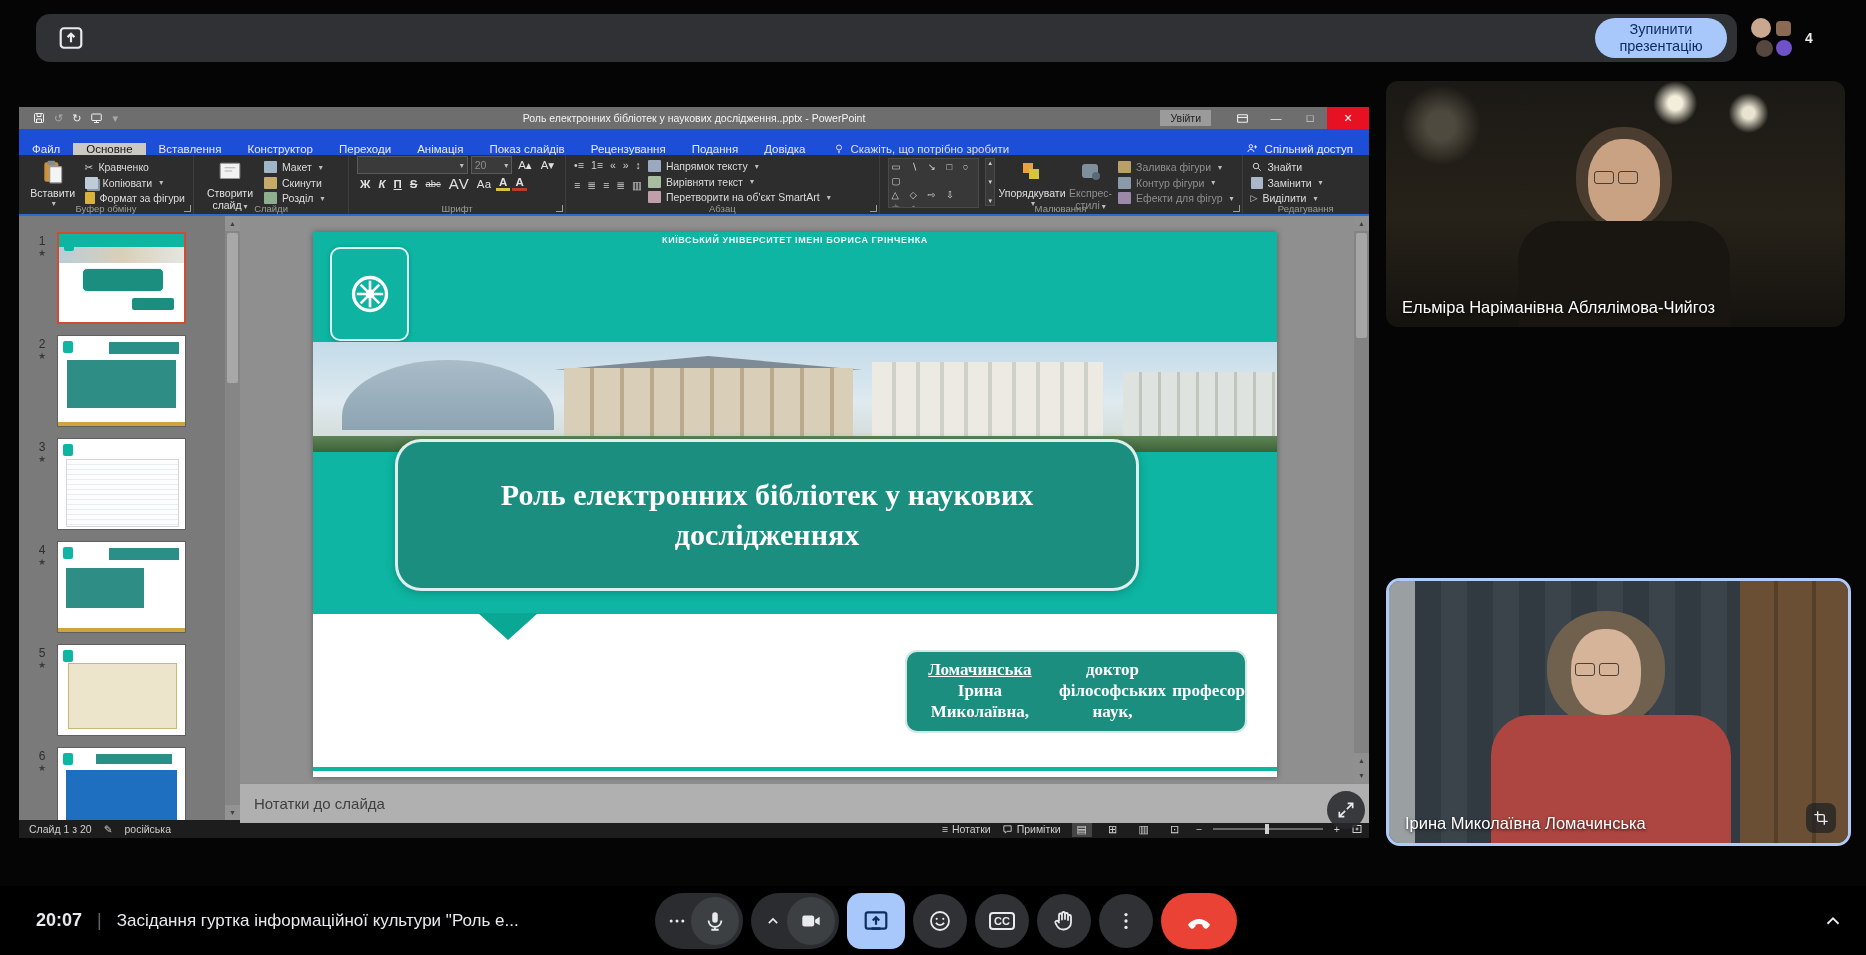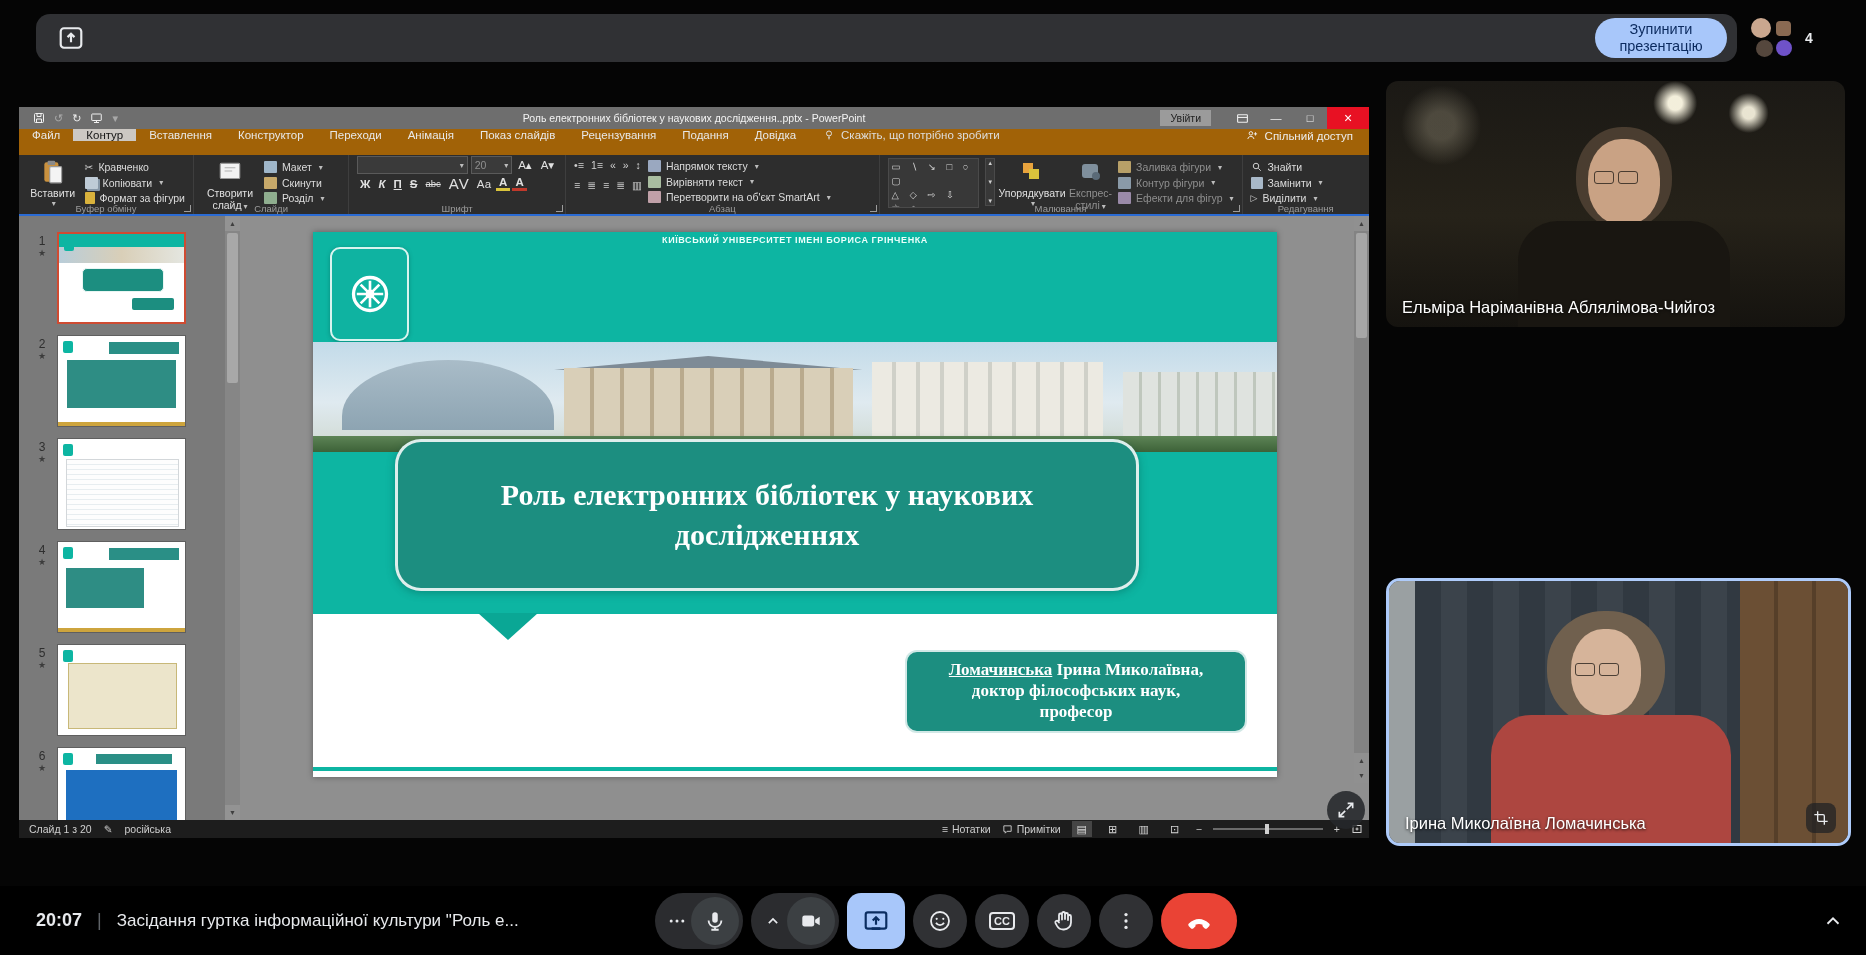--- a/index.html
+++ b/index.html
@@ -31,21 +31,21 @@
   .pp-titlebar{height:22px;background:#6e6e6e;display:flex;align-items:center;flex:0 0 auto;position:relative;}
   .qat{display:flex;align-items:center;gap:9px;padding-left:14px;color:#f0f0f0;font-size:11px;}
   .qat .dim{opacity:.45;}
   .pp-title-text{position:absolute;left:0;right:0;text-align:center;font-size:10.5px;color:#f3f3f3;pointer-events:none;}
   .pp-tb-right{margin-left:auto;display:flex;align-items:center;height:100%;}
   .signin-btn{background:#9b9b9b;color:#222;font-size:10.5px;border:none;height:16px;padding:0 10px;margin-right:14px;
               font-family:inherit;cursor:pointer;}
   .winbtn{width:34px;height:22px;display:flex;align-items:center;justify-content:center;color:#f0f0f0;font-size:11px;cursor:pointer;}
   .winbtn.close{width:42px;background:#e81123;color:#fff;font-size:14px;}
   
-  .pp-tabrow{height:26px;background:#a16207;display:flex;align-items:flex-start;flex:0 0 auto;}
+  .pp-tabrow{height:26px;background:#1d4ed8;display:flex;align-items:flex-end;flex:0 0 auto;}
   .tab{display:flex;align-items:center;padding:0 13px;font-size:11.5px;color:#e8e8e8;cursor:pointer;}
   .tab.active{background:#ccc8c3;color:#141414;}
   .tellme{display:flex;align-items:center;gap:6px;margin-left:14px;color:#dedede;font-size:11.5px;cursor:pointer;}
   .share-btn{margin-left:auto;display:flex;align-items:center;gap:6px;padding:0 16px;color:#ededed;font-size:11.5px;cursor:pointer;}
   
   .ribbon{height:59px;background:#2d2d2d;border-bottom:2px solid #2a6bd4;display:flex;align-items:stretch;
           flex:0 0 auto;overflow:hidden;}
   .grp{position:relative;display:flex;align-items:flex-start;gap:6px;padding:3px 8px 13px 8px;border-right:1px solid #3e3e3e;}
   .grp-label{position:absolute;left:0;right:0;bottom:0;text-align:center;font-size:9.5px;color:#9d9d9d;}
   .launcher{position:absolute;right:2px;bottom:2px;width:6px;height:6px;border-right:1.5px solid #9d9d9d;border-bottom:1.5px solid #9d9d9d;}
@@ -111,21 +111,21 @@
   .ph-b2{left:58%;top:20px;width:24%;height:76px;background:repeating-linear-gradient(90deg,#eceae2 0 20px,#cfd0c8 20px 24px);}
   .ph-b3{left:84%;top:30px;width:16%;height:66px;background:repeating-linear-gradient(90deg,#dfe3df 0 16px,#bfc7bd 16px 19px);}
   .ph-green{left:0;bottom:0;width:100%;height:16px;background:linear-gradient(180deg,#5d8456,#3d6238);}
   .sl-titlebox{position:absolute;left:82px;top:207px;width:738px;height:146px;background:#1c8e80;border:3px solid rgba(255,255,255,.85);
                border-radius:26px;display:flex;flex-direction:column;align-items:center;justify-content:center;
                box-shadow:0 2px 8px rgba(0,70,60,.35);}
   .sl-titlebox div{color:#fff;font-family:"Liberation Serif",serif;font-weight:700;font-size:30px;line-height:1.35;text-align:center;}
   .sl-tail{position:absolute;left:165px;top:381px;width:0;height:0;border-left:30px solid transparent;
            border-right:30px solid transparent;border-top:27px solid #0aa795;}
   .sl-subbox{position:absolute;left:592px;top:418px;width:338px;height:79px;background:#1c8e80;border:2px solid rgba(255,255,255,.8);
-             border-radius:12px;display:flex;flex-direction:column;align-items:center;justify-content:center;
+             border-radius:12px;display:flex;flex-direction:row;align-items:center;justify-content:center;
              color:#fff;font-family:"Liberation Serif",serif;font-weight:700;font-size:17px;line-height:1.22;text-align:center;}
   .sl-subbox .u{text-decoration:underline;}
   .sl-line{position:absolute;left:0;top:535px;width:100%;height:4px;background:#0db5a2;}
 
   
   .m-band{position:absolute;left:0;top:0;width:100%;height:26px;background:#0db5a2;}
   .m-photos{position:absolute;left:0;top:13px;width:100%;height:16px;background:linear-gradient(90deg,#b9cdd9,#d9cfb8,#e4e6e0);}
   .m-tbox{position:absolute;left:18%;top:34px;width:64%;height:22px;background:#1c8e80;border:1px solid #e8f6f3;border-radius:5px;}
   .m-sbox{position:absolute;right:8%;top:64px;width:34%;height:12px;background:#1c8e80;border-radius:2px;}
   .m-hdr{position:absolute;right:5%;top:6px;width:55%;height:12px;background:#2a8f86;}
@@ -261,21 +261,21 @@
           </svg>
         </span>
         <span class="winbtn">—</span>
         <span class="winbtn">□</span>
         <span class="winbtn close">×</span>
       </div>
     </div>
 
     <div class="pp-tabrow">
       <span class="tab">Файл</span>
-      <span class="tab active">Контур</span>
+      <span class="tab active">Основне</span>
       <span class="tab">Вставлення</span>
       <span class="tab">Конструктор</span>
       <span class="tab">Переходи</span>
       <span class="tab">Анімація</span>
       <span class="tab">Показ слайдів</span>
       <span class="tab">Рецензування</span>
       <span class="tab">Подання</span>
       <span class="tab">Довідка</span>
       <span class="tellme">
         <svg viewBox="0 0 24 24" width="12" height="12" fill="none" stroke="#dedede" stroke-width="2">
@@ -617,20 +617,23 @@
           <div class="vscroll">
             <div class="vs-btn">▲</div>
             <div class="vs-thumb"></div>
             <div class="vs-bottom">
               <div class="vs-btn">▲</div>
               <div class="vs-btn">▼</div>
             </div>
           </div>
         </div>
 
+        <div class="notes">
+          <span>Нотатки до слайда</span>
+        </div>
       </div>
     </div>
 
     <div class="statusbar">
       <div class="sb-left">
         <span>Слайд 1 з 20</span>
         <span>✎</span>
         <span>російська</span>
       </div>
       <div class="sb-right">

